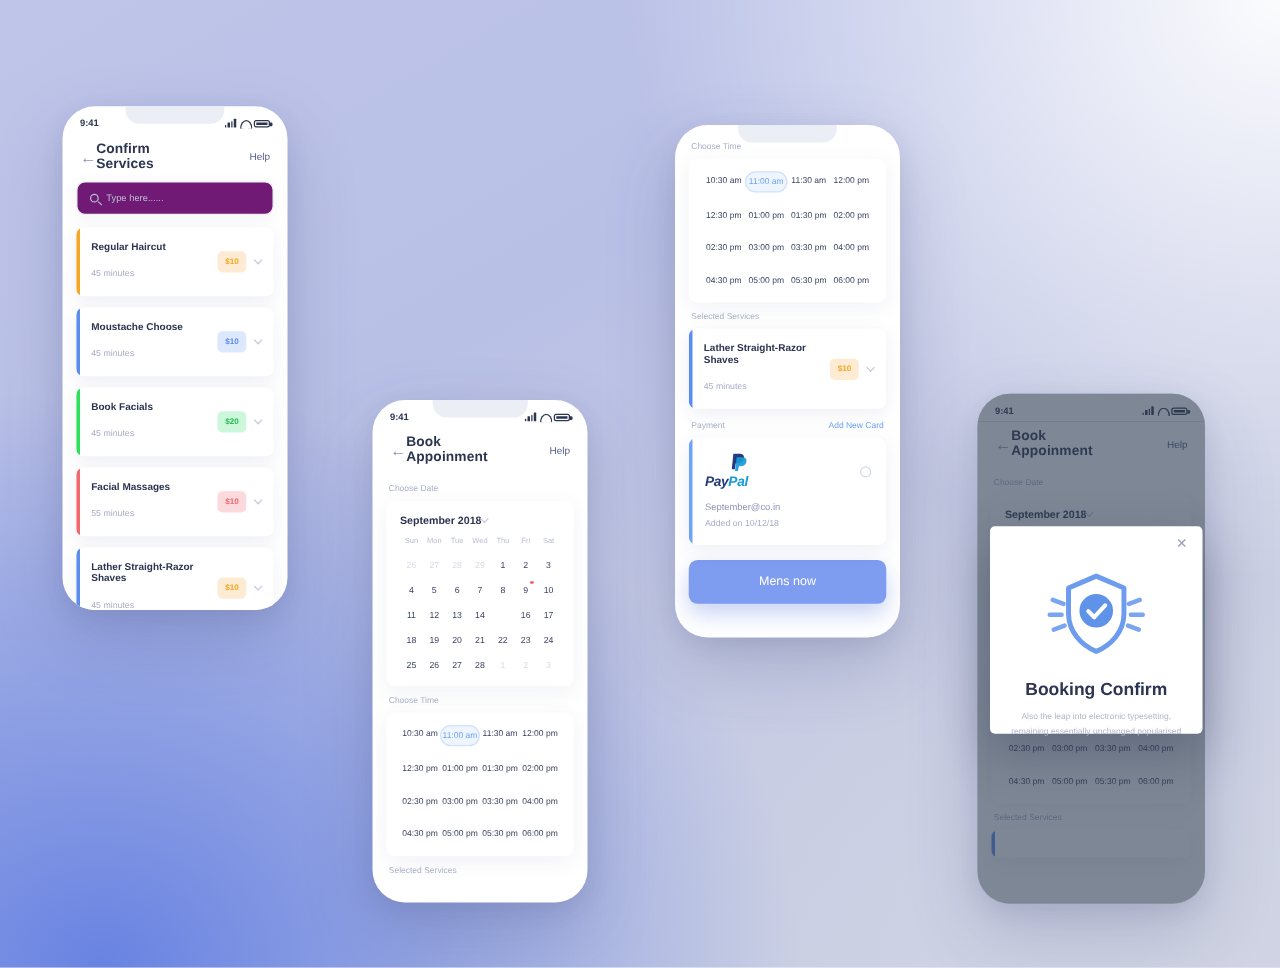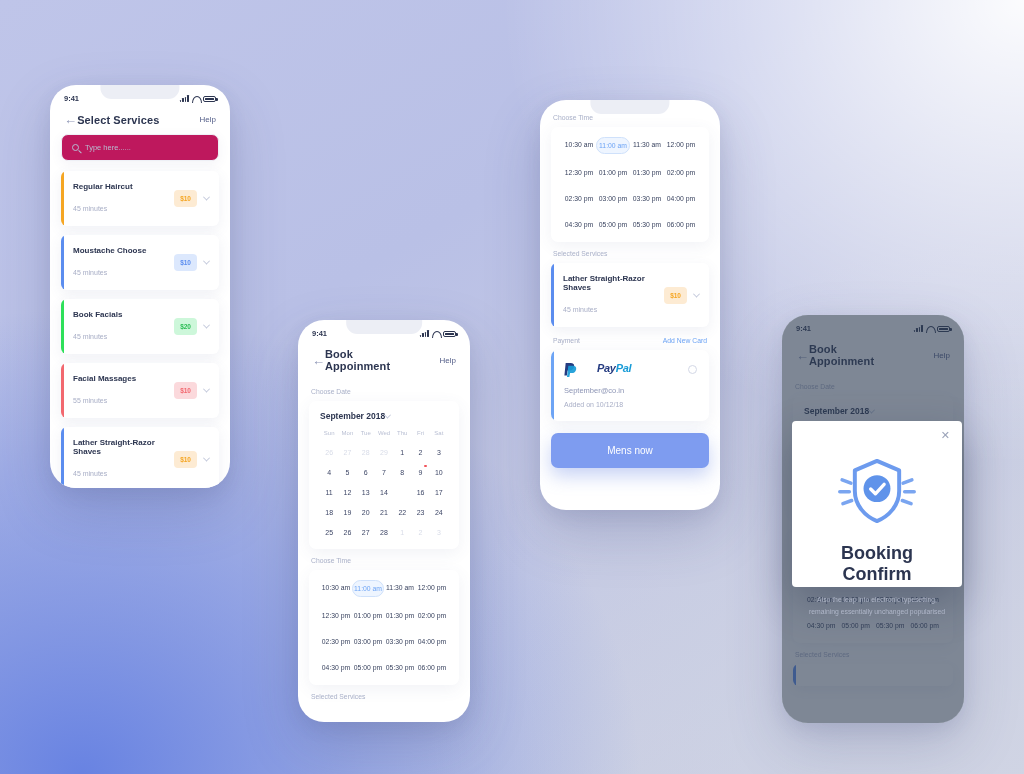--- a/index.html
+++ b/index.html
@@ -62,21 +62,21 @@
   }
   .apptitle { font-size: 11px; font-weight: bold; color: #2c3550; letter-spacing: .1px; }
   .back { font-size: 13px; color: #8d95b5; line-height: 1; }
   .help { font-size: 8px; color: #56608a; font-weight: 500; padding-left: 40px; }
 
   .scroll { padding: 0 11px; }
 
   
   .search {
     display: flex; align-items: center; gap: 6px;
-    background: #be185d; border: 1px solid #eef0f6; border-radius: 7px;
+    background: #701a75; border: 1px solid #eef0f6; border-radius: 7px;
     padding: 8px 10px; margin-bottom: 10px;
     box-shadow: 0 3px 12px rgba(80,90,140,0.07);
   }
   .search .mag {
     width: 7px; height: 7px; border: 1.2px solid #b6bdd2; border-radius: 50%;
     position: relative; flex: none;
   }
   .search .mag:after {
     content:""; position:absolute; right:-3px; bottom:-2.2px;
     width:3.5px; height:1.2px; background:#b6bdd2; transform: rotate(45deg);
@@ -146,21 +146,21 @@
   
   .payrow { display: flex; align-items: center; justify-content: space-between; margin: 10px 2px 6px 2px; }
   .paylabel { font-size: 6.8px; color: #a9b0c8; }
   .addcard { font-size: 6.8px; color: #6da4f5; }
   .paycard {
     position: relative; background: #fff; border-radius: 7px; padding: 12px 12px 13px 13px;
     box-shadow: 0 4px 16px rgba(80,90,140,0.09); overflow: hidden;
   }
   .paycard .accent { position: absolute; left:0; top:0; bottom:0; width: 2.6px; background: #6da4f5; }
   .pp { display: flex; align-items: center; justify-content: space-between; margin-bottom: 9px; }
-  .pplogo { display: flex; align-items: flex-start; gap: 20px; }
+  .pplogo { display: flex; align-items: flex-end; gap: 3px; flex-direction: column; }
   .ppword { font-size: 11px; font-weight: bold; font-style: italic; letter-spacing: -.3px; }
   .ppword .a { color: #253b80; } .ppword .b { color: #179bd7; }
   .radio { width: 9px; height: 9px; border-radius: 50%; border: 1.2px solid #d3d8e6; }
   .ppmail { font-size: 7.5px; color: #8d95b5; margin-bottom: 6px; }
   .ppdate { font-size: 7px; color: #a8aec6; }
 
   .bookbtn {
     background: #7e9cf0; color: #fff; text-align: center;
     font-size: 10px; border-radius: 7px; padding: 12px 0;
     box-shadow: 0 8px 18px rgba(110,140,230,.38);
@@ -168,21 +168,21 @@
 
   
   .dim { position: absolute; inset: 0; background: rgba(46,62,84,0.62); z-index: 20; }
   .modal {
     position: absolute; z-index: 30; background: #fff; border-radius: 4px;
     box-shadow: 0 16px 40px rgba(30,40,70,.3);
     padding: 14px 16px 22px 16px; text-align: center;
   }
   .mclose { position: absolute; top: 9px; right: 12px; font-size: 11px; color: #9aa2b8; line-height: 1; }
   .shieldwrap { margin: 18px auto 14px auto; width: 96px; height: 76px; }
-  .mtitle { font-size: 18px; font-weight: bold; color: #2c3550; margin-bottom: 9px; }
+  .mtitle { font-size: 14px; font-weight: bold; color: #2c3550; margin-bottom: 9px; }
   .mbody { font-size: 6.8px; color: #b0b7c9; line-height: 1.75; }
 </style>
 </head>
 <body>
 
 <div class="phone" style="left:50px; top:85px; width:180px; height:403px;">
   <div class="notch"></div>
   <div class="statusbar">
     <span>9:41</span>
     <span class="sb-right">
@@ -191,21 +191,21 @@
           <i></i>
           <i></i>
           <i></i>
         </span>
       <span class="wifi"></span>
       <span class="batt"></span>
     </span>
   </div>
   <div class="apphead">
     <span class="back">←</span>
-    <span class="apptitle">Select Services</span>
+    <span class="apptitle">Confirm Services</span>
     <span class="help">Help</span>
   </div>
   <div class="scroll">
     <div class="search">
       <span class="mag"></span>
       <span>Type here......</span>
     </div>
     <div id="svc-list">
         <div class="svc">
           <span class="accent" style="background:#f5a623"></span>

